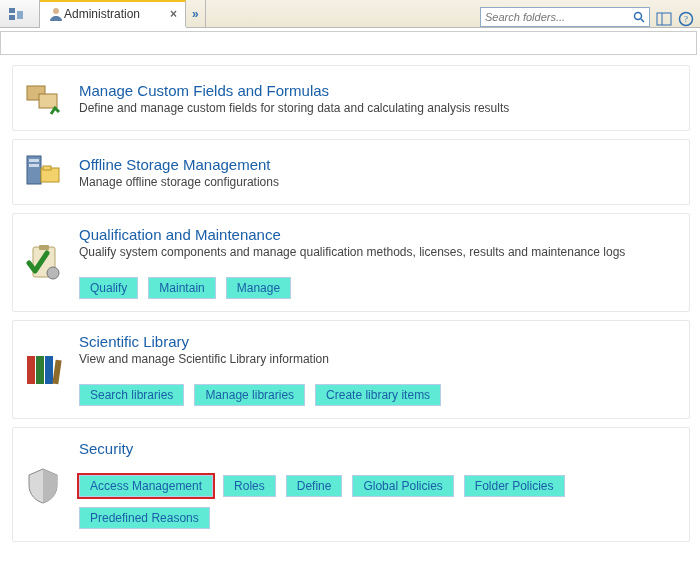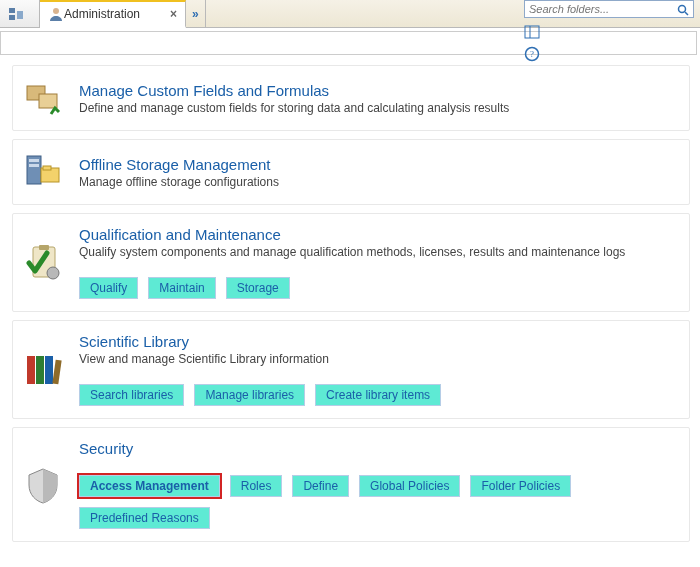--- a/index.html
+++ b/index.html
@@ -49,24 +49,23 @@
     align-items: center;
     padding: 0 6px;
     border-right: 1px solid #b9b9b9;
     color: #2f6fb3;
     font-weight: bold;
     cursor: pointer;
   }
   .top-right {
     margin-left: auto;
     display: flex;
-    align-items: flex-start;
+    align-items: flex-end;
     gap: 6px;
     padding: 0 6px;
-    flex-direction: column;
   }
   .search-wrap {
     position: relative;
     width: 170px;
     height: 20px;
   }
   .search-wrap input {
     width: 100%;
     height: 100%;
     border: 1px solid #8fa9c9;
@@ -134,21 +133,20 @@
     border: 1px solid #b5cde6;
     padding: 3px 10px;
     color: #1a5fa8;
     font-size: 12px;
     cursor: pointer;
     background: #5eead4;
   }
   .linkbtn.highlighted {
     outline: 2px solid #d22424;
     outline-offset: 0;
-    font-weight: bold;
   }
 </style>
 </head>
 <body>
 
 <div class="topbar">
   <div class="tab">
     <span class="icon-sm">
       <svg width="16" height="16" viewBox="0 0 16 16">
           <rect x="1" y="2" width="6" height="5" fill="#5b7fa8"></rect>
@@ -237,21 +235,21 @@
         <path d="M6 20 l6 8 l12 -18" fill="none" stroke="#2a8a2a" stroke-width="5" stroke-linecap="round" stroke-linejoin="round"></path>
         <circle cx="30" cy="30" r="6" fill="#b8b8b8" stroke="#777"></circle>
       </svg>
     </div>
     <div class="body">
       <h3>Qualification and Maintenance</h3>
       <p>Qualify system components and manage qualification methods, licenses, results and maintenance logs</p>
       <div class="links">
         <span class="linkbtn">Qualify</span>
         <span class="linkbtn">Maintain</span>
-        <span class="linkbtn">Storage</span>
+        <span class="linkbtn">Manage</span>
       </div>
     </div>
   </div>
 
   <div class="section">
     <div class="icon">
       <svg width="40" height="40" viewBox="0 0 40 40">
         <rect x="4" y="6" width="8" height="28" fill="#c0392b"></rect>
         <rect x="13" y="6" width="8" height="28" fill="#2e7d32"></rect>
         <rect x="22" y="6" width="8" height="28" fill="#1a5fa8"></rect>

